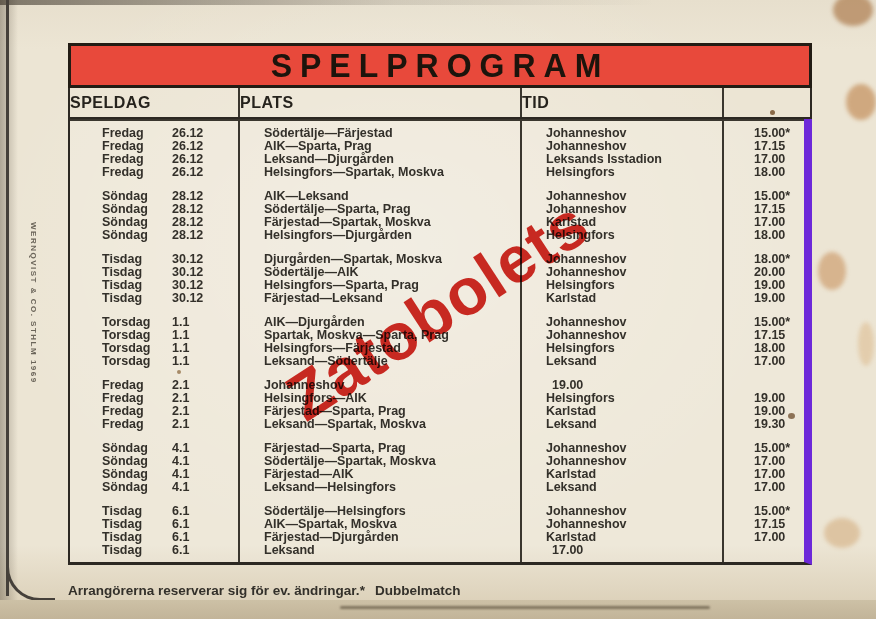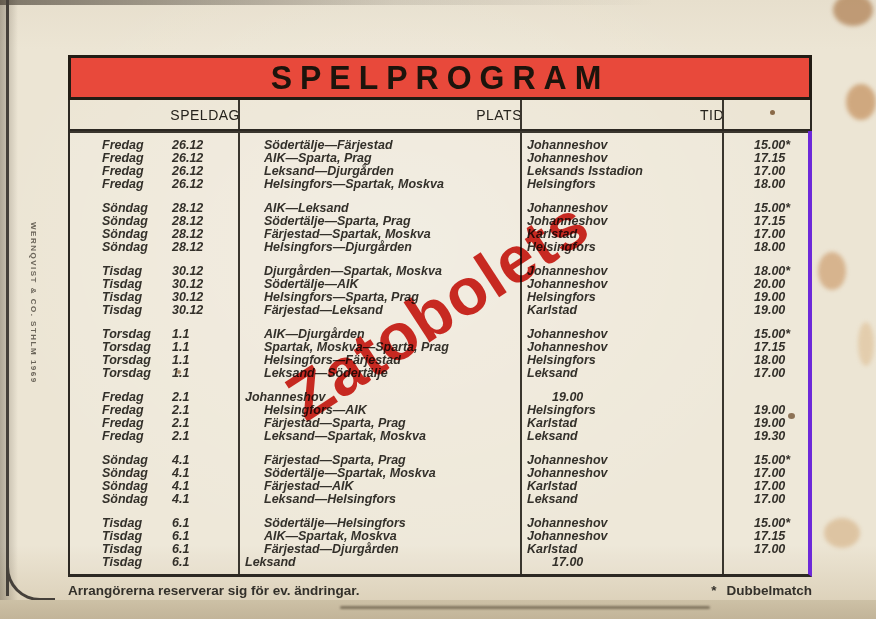--- a/index.html
+++ b/index.html
@@ -33,47 +33,47 @@
   .sp1{left:788px;top:413px;width:7px;height:6px;background:#7d5f3f;filter:blur(.5px);}
   .sp2{left:770px;top:110px;width:5px;height:5px;background:#8a6a48;filter:blur(.5px);}
   .sp3{left:177px;top:370px;width:4px;height:4px;background:#9a7a52;filter:blur(.5px);}
 
   
   .credit{position:absolute;left:38px;top:222px;width:160px;height:14px;
     transform:rotate(90deg);transform-origin:0 0;
     font-size:8px;letter-spacing:1.5px;color:#6b655a;font-weight:bold;white-space:nowrap;}
 
   
-  .program{position:absolute;left:68px;top:55px;width:744px;box-sizing:border-box;}
+  .program{position:absolute;left:68px;top:43px;width:744px;box-sizing:border-box;}
   .banner{box-sizing:border-box;height:45px;background:#e8493b;border:3px solid #221c14;
     display:flex;align-items:center;justify-content:center;}
   .banner .title{font-size:32px;font-weight:bold;letter-spacing:8px;color:#1c140c;
     transform:scaleY(1.05);}
   .head-row{box-sizing:border-box;height:31px;position:relative;
     border-left:2px solid #2c2822;border-right:2px solid #2c2822;border-bottom:2px solid #2c2822;
     display:grid;grid-template-columns:170px 282px 202px 90px;align-items:center;}
-  .head-cell{text-align:right;font-weight:normal;font-size:14px;letter-spacing:.5px;color:#26231d;}
+  .head-cell{text-align:left;font-weight:bold;font-size:16px;letter-spacing:.5px;color:#26231d;}
   .tbody{box-sizing:border-box;height:446px;position:relative;
-    border-left:2px solid #2c2822;border-right:4px solid #6d28d9;border-bottom:3px solid #2c2822;
-    padding-top:8px;background:rgba(255,255,255,.12);font-style:italic;}
+    border-left:2px solid #2c2822;border-right:8px solid #6d28d9;border-bottom:3px solid #2c2822;
+    padding-top:8px;background:rgba(255,255,255,.12);}
   .vsep{position:absolute;top:0;bottom:0;width:1.5px;background:#3a362e;}
   .vsep.v1{left:168px;} .vsep.v2{left:450px;} .vsep.v3{left:652px;}
   .hsep{position:absolute;left:0;right:0;top:0;height:1.5px;background:#3a362e;}
   .group{margin-bottom:11px;}
   .row{display:grid;grid-template-columns:170px 282px 202px 90px;height:13px;line-height:13px;
     font-size:12.5px;font-weight:bold;color:#33302a;white-space:nowrap;}
   .c-speldag{display:flex;padding-left:32px;box-sizing:border-box;}
   .c-speldag .day{width:70px;}
   .c-match{padding-left:24px;box-sizing:border-box;}
-  .c-plats{padding-left:5px;box-sizing:border-box;}
+  .c-plats{padding-left:24px;box-sizing:border-box;}
   .c-tid{padding-left:19px;box-sizing:border-box;margin-left:11px;}
 
   
   .footer{position:absolute;left:68px;top:583px;width:744px;display:flex;
-    justify-content:space-between;font-size:13.5px;font-weight:bold;color:#33302a;}
+    justify-content:flex-start;font-size:13.5px;font-weight:bold;color:#33302a;}
   .legend .sym{margin-right:10px;}
 
   
   .watermark{position:absolute;left:232px;top:222px;width:410px;height:175px;
     display:flex;align-items:center;justify-content:center;
     transform:rotate(-33deg);font-size:66px;font-weight:bold;letter-spacing:1px;
     color:#d01a12;opacity:.92;mix-blend-mode:multiply;z-index:40;pointer-events:none;}
 </style>
 </head>
 <body>

